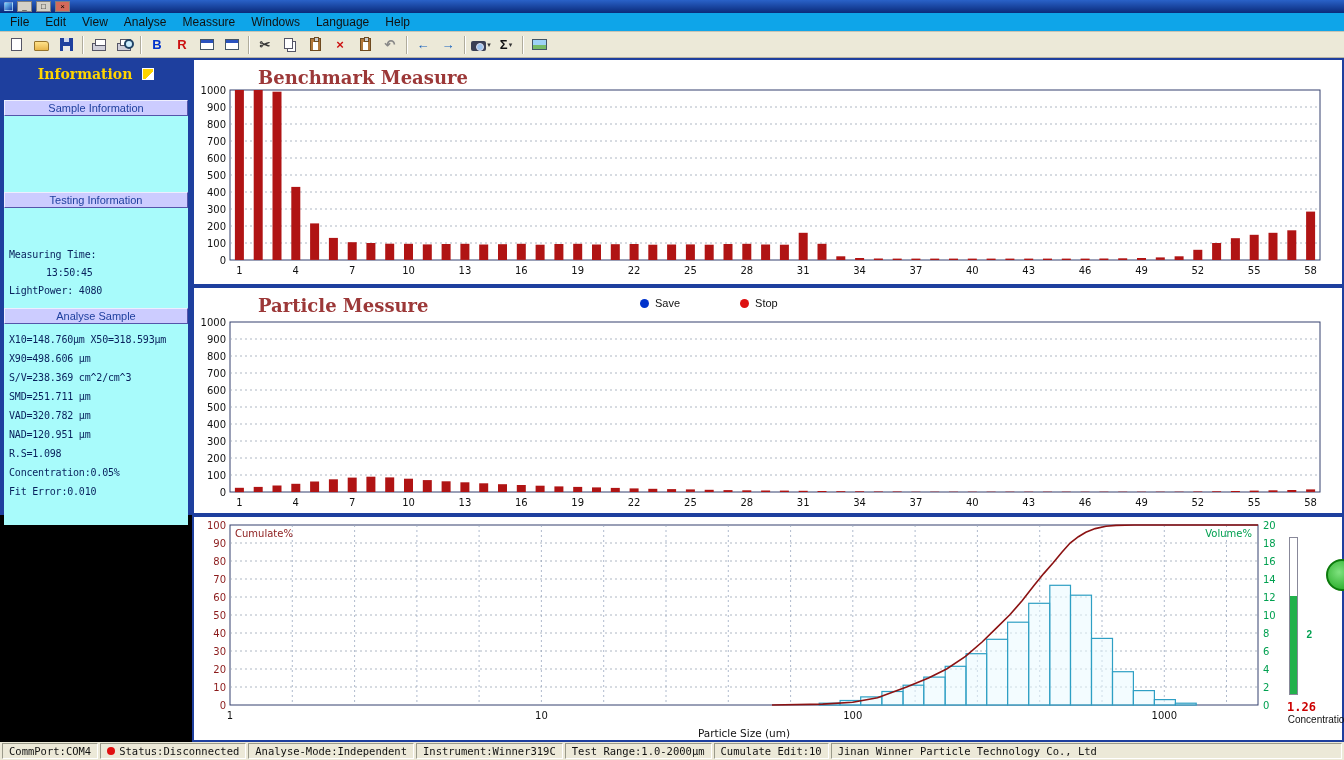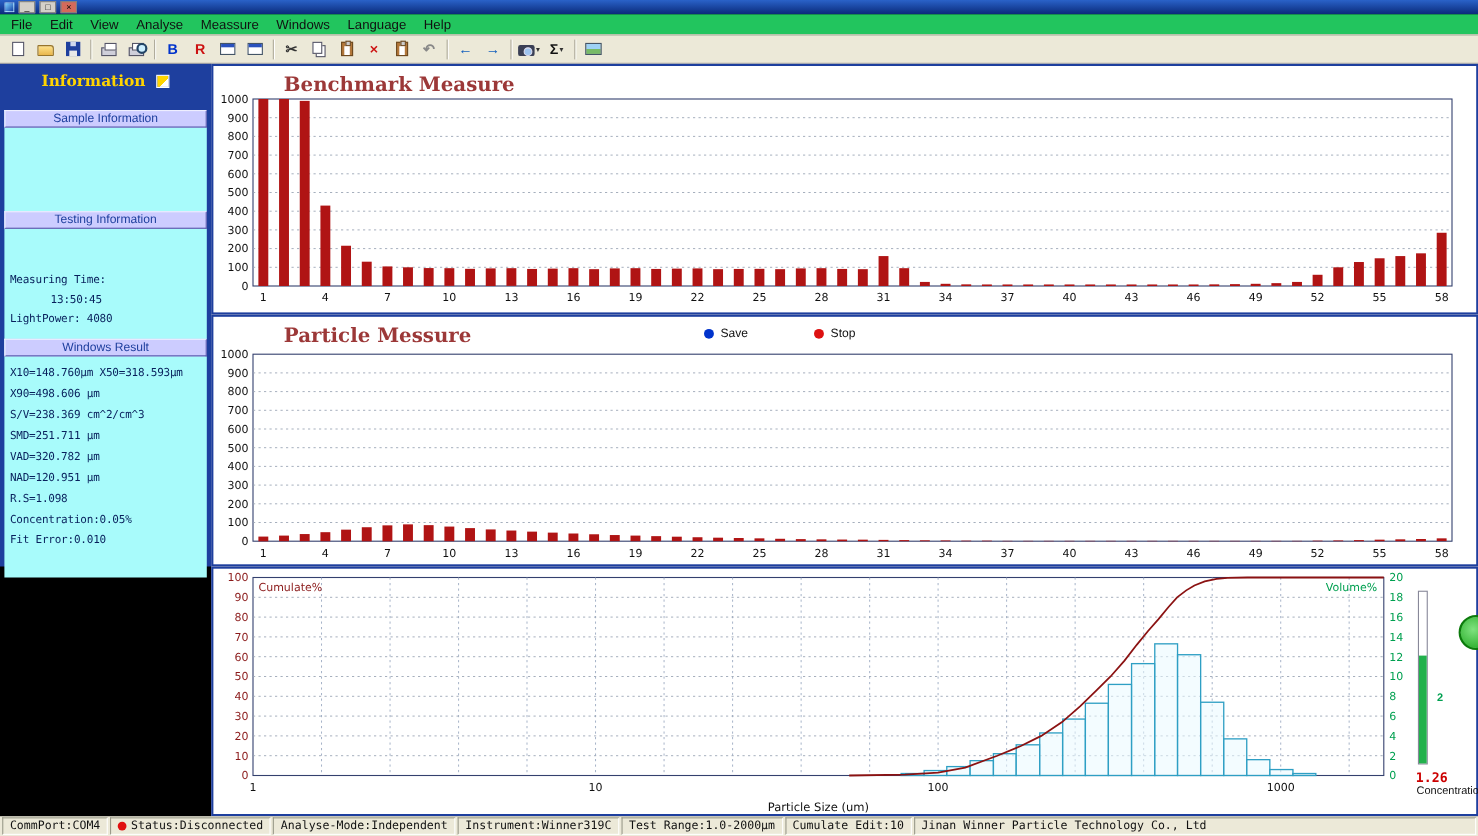--- a/index.html
+++ b/index.html
@@ -9,21 +9,21 @@
   .screen{position:relative;width:1344px;height:760px;overflow:hidden;background:#000;}
 
   
   .titlebar{position:absolute;left:0;top:0;width:100%;height:13px;background:linear-gradient(#2a62c8,#0a2a7a);display:flex;align-items:center;gap:4px;padding:0 4px;}
   .app-icon{width:9px;height:9px;background:linear-gradient(135deg,#7fd4ff,#1340a8);border:1px solid rgba(255,255,255,.35);}
   .title-text{color:#fff;font-size:10px;font-weight:bold;flex:1;white-space:nowrap;}
   .win-btn{width:15px;height:11px;background:#d4d0c8;border:1px solid #808080;font-size:8px;line-height:9px;text-align:center;color:#000;}
   .win-btn.close{background:#d46a5a;}
 
   
-  .menubar{position:absolute;left:0;top:13px;width:100%;height:19px;background:#22c55e;border-bottom:1px solid #c8c4b4;display:flex;align-items:center;padding:0 2px;}
+  .menubar{position:absolute;left:0;top:13px;width:100%;height:19px;background:#0ea5e9;border-bottom:1px solid #c8c4b4;display:flex;align-items:center;padding:0 2px;}
   .menu-item{font-size:12px;color:#111;padding:2px 8px;cursor:default;}
 
   
   .toolbar{position:absolute;left:0;top:32px;width:100%;height:26px;background:#ece9d8;border-bottom:1px solid #b8b4a4;display:flex;align-items:center;padding:0 4px;gap:1px;}
   .tb-btn{width:24px;height:22px;display:inline-flex;align-items:center;justify-content:center;border:1px solid transparent;position:relative;cursor:default;}
   .tb-sep{width:1px;height:18px;background:#b0ac9c;margin:0 3px;box-shadow:1px 0 0 #fff;}
   .ico{display:inline-flex;align-items:center;justify-content:center;font-size:13px;font-weight:bold;line-height:1;}
   .tb-dd{font-size:7px;color:#333;margin-left:1px;}
   .ico-new{width:11px;height:13px;background:#fff;border:1px solid #556;}
   .ico-open{width:15px;height:10px;background:linear-gradient(#ffe28a,#e8b64c);border:1px solid #96742c;border-radius:1px 3px 1px 1px;margin-top:2px;}
@@ -189,21 +189,21 @@
       <span class="info-icon"></span>
     </div>
     <div class="sidebar-body">
       <div class="section-btn btn-sample">Sample Information</div>
       <div class="section-btn btn-testing">Testing Information</div>
       <div class="testing-block">
         <div class="info-line">Measuring Time:</div>
         <div class="info-line center">13:50:45</div>
         <div class="info-line">LightPower:  4080</div>
       </div>
-      <div class="section-btn btn-analyse">Windows Result</div>
+      <div class="section-btn btn-analyse">Analyse Sample</div>
       <div class="result-lines">
           <div class="info-line">X10=148.760μm X50=318.593μm</div>
           <div class="info-line">X90=498.606 μm</div>
           <div class="info-line">S/V=238.369 cm^2/cm^3</div>
           <div class="info-line">SMD=251.711 μm</div>
           <div class="info-line">VAD=320.782 μm</div>
           <div class="info-line">NAD=120.951 μm</div>
           <div class="info-line">R.S=1.098</div>
           <div class="info-line">Concentration:0.05%</div>
           <div class="info-line">Fit Error:0.010</div>

